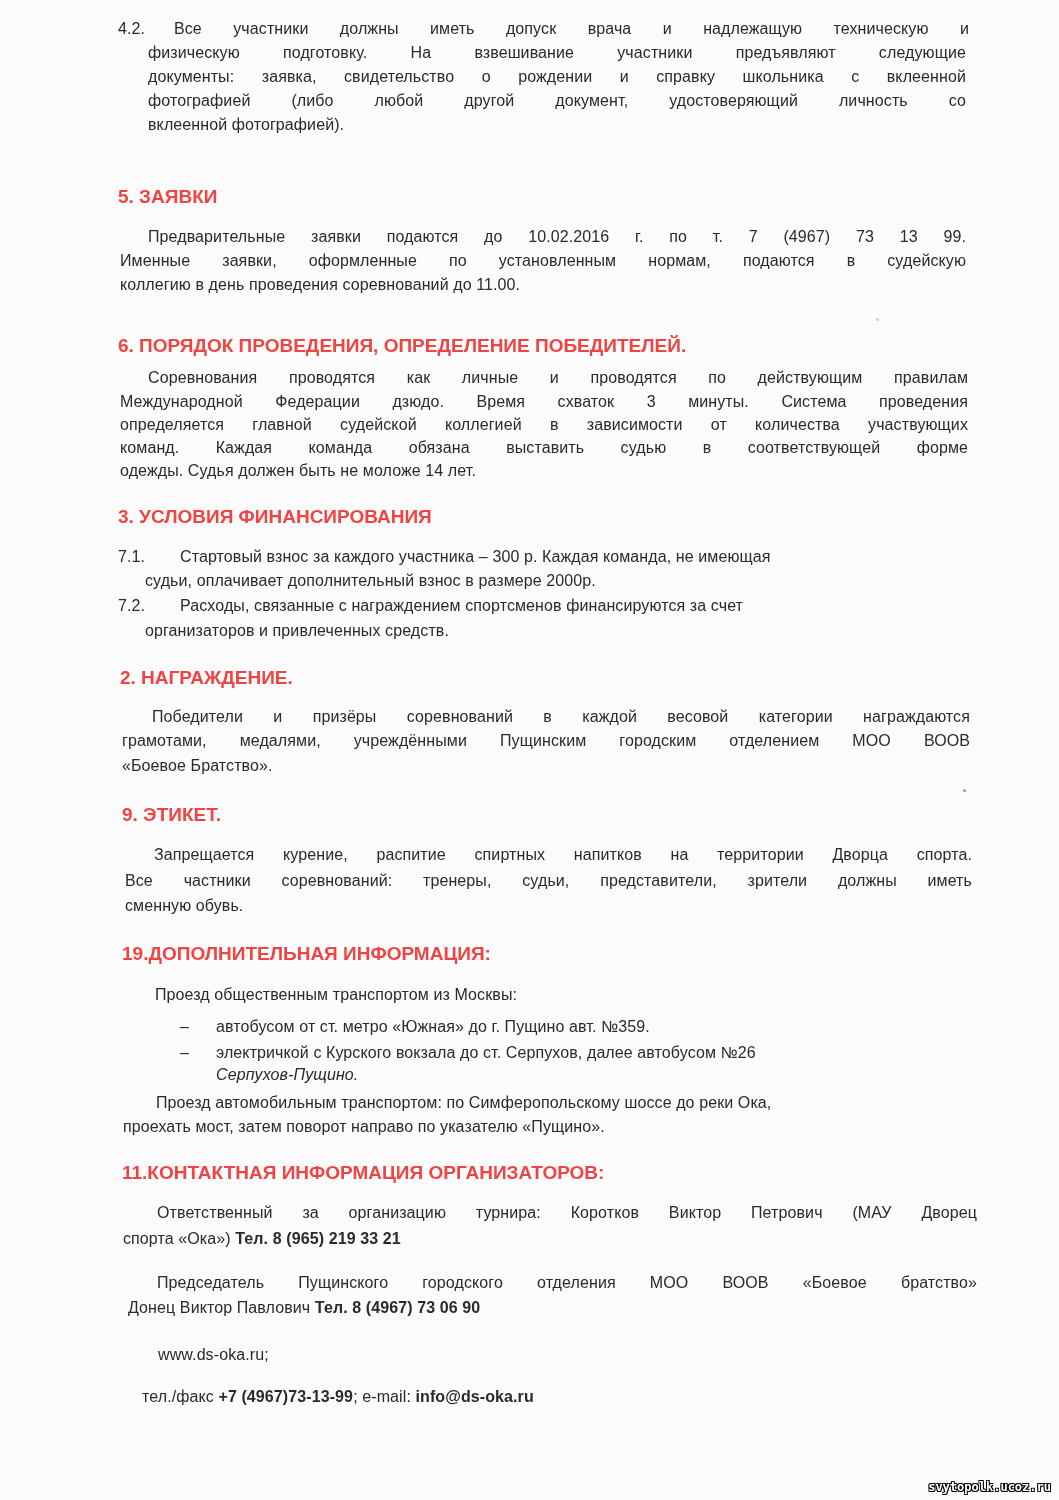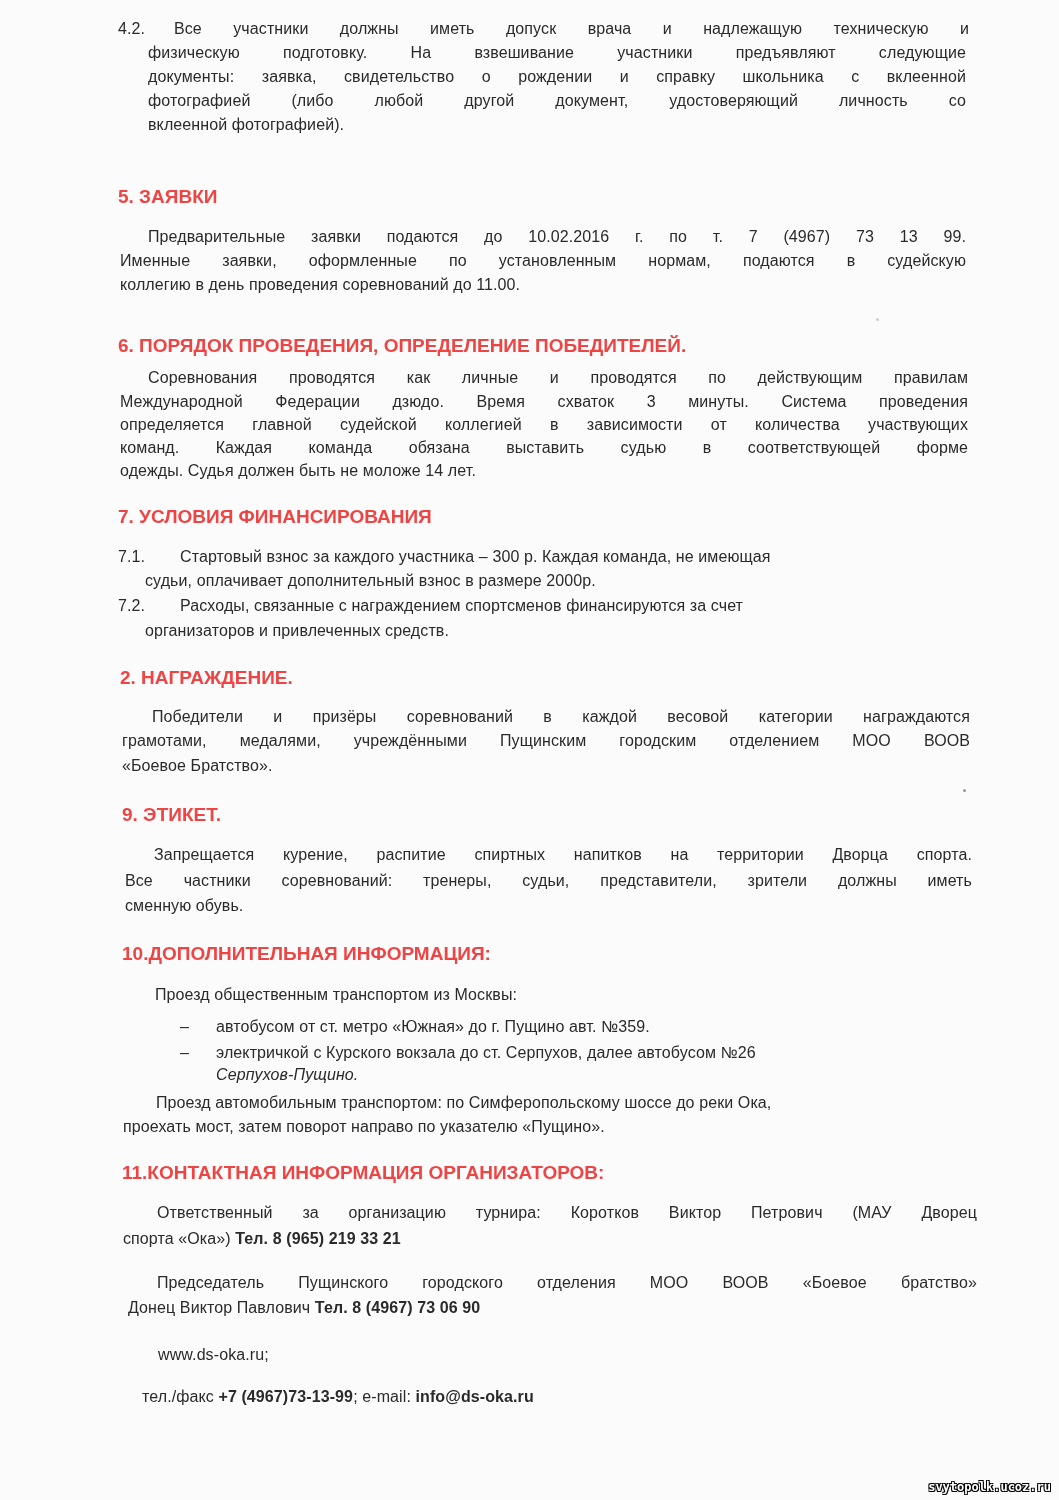--- a/index.html
+++ b/index.html
@@ -49,21 +49,21 @@
   <div>
     <div class="h" style="left:118px; top:300px;margin-top:34px;">6.  ПОРЯДОК ПРОВЕДЕНИЯ, ОПРЕДЕЛЕНИЕ ПОБЕДИТЕЛЕЙ.</div>
     <div class="blk just" style="left:148px; top:366px; width:820px;">Соревнования проводятся как личные и проводятся по действующим правилам</div>
     <div class="blk just" style="left:120px; top:390px; width:848px;">Международной Федерации дзюдо. Время схваток 3 минуты. Система проведения</div>
     <div class="blk just" style="left:120px; top:413px; width:848px;">определяется главной судейской коллегией в зависимости от количества участвующих</div>
     <div class="blk just" style="left:120px; top:436px; width:848px;">команд. Каждая команда обязана выставить судью в соответствующей форме</div>
     <div class="blk" style="left:120px; top:459px;">одежды. Судья должен быть не моложе 14 лет.</div>
   </div>
 
   <div>
-    <div class="h" style="left:118px; top:505px;">7.  УСЛОВИЯ ФИНАНСИРОВАНИЯ</div>
+    <div class="h" style="left:118px; top:505px;">3.  УСЛОВИЯ ФИНАНСИРОВАНИЯ</div>
     <div>
       <div class="blk" style="left:118px; top:545px;">7.1.</div>
       <div class="blk" style="left:180px; top:545px;">Стартовый взнос за каждого участника – 300 р. Каждая команда, не имеющая</div>
       <div class="blk" style="left:145px; top:569px;">судьи, оплачивает дополнительный взнос в размере 2000р.</div>
     </div>
     <div>
       <div class="blk" style="left:118px; top:594px;">7.2.</div>
       <div class="blk" style="left:180px; top:594px;">Расходы, связанные с награждением спортсменов финансируются за счет</div>
       <div class="blk" style="left:145px; top:619px;">организаторов и привлеченных средств.</div>
     </div>
@@ -77,21 +77,21 @@
   </div>
 
   <div>
     <div class="h" style="left:122px; top:803px;">9.  ЭТИКЕТ.</div>
     <div class="blk just" style="left:154px; top:843px; width:818px;">Запрещается курение, распитие спиртных напитков на территории  Дворца спорта.</div>
     <div class="blk just" style="left:125px; top:869px; width:847px;">Все частники соревнований: тренеры, судьи, представители, зрители должны иметь</div>
     <div class="blk" style="left:125px; top:894px;">сменную обувь.</div>
   </div>
 
   <div>
-    <div class="h" style="left:122px; top:942px;">10.ДОПОЛНИТЕЛЬНАЯ ИНФОРМАЦИЯ:</div>
+    <div class="h" style="left:122px; top:942px;">19.ДОПОЛНИТЕЛЬНАЯ ИНФОРМАЦИЯ:</div>
     <div class="blk" style="left:155px; top:983px;">Проезд общественным транспортом из Москвы:</div>
     <div>
       <div class="blk" style="left:180px; top:1015px;">–</div>
       <div class="blk" style="left:216px; top:1015px;">автобусом от ст. метро «Южная» до г. Пущино авт. №359.</div>
     </div>
     <div>
       <div class="blk" style="left:180px; top:1041px;">–</div>
       <div class="blk" style="left:216px; top:1041px;">электричкой с Курского вокзала до ст. Серпухов, далее автобусом №26</div>
       <div class="blk" style="left:216px; top:1063px;font-style:italic;">Серпухов-Пущино.</div>
     </div>

